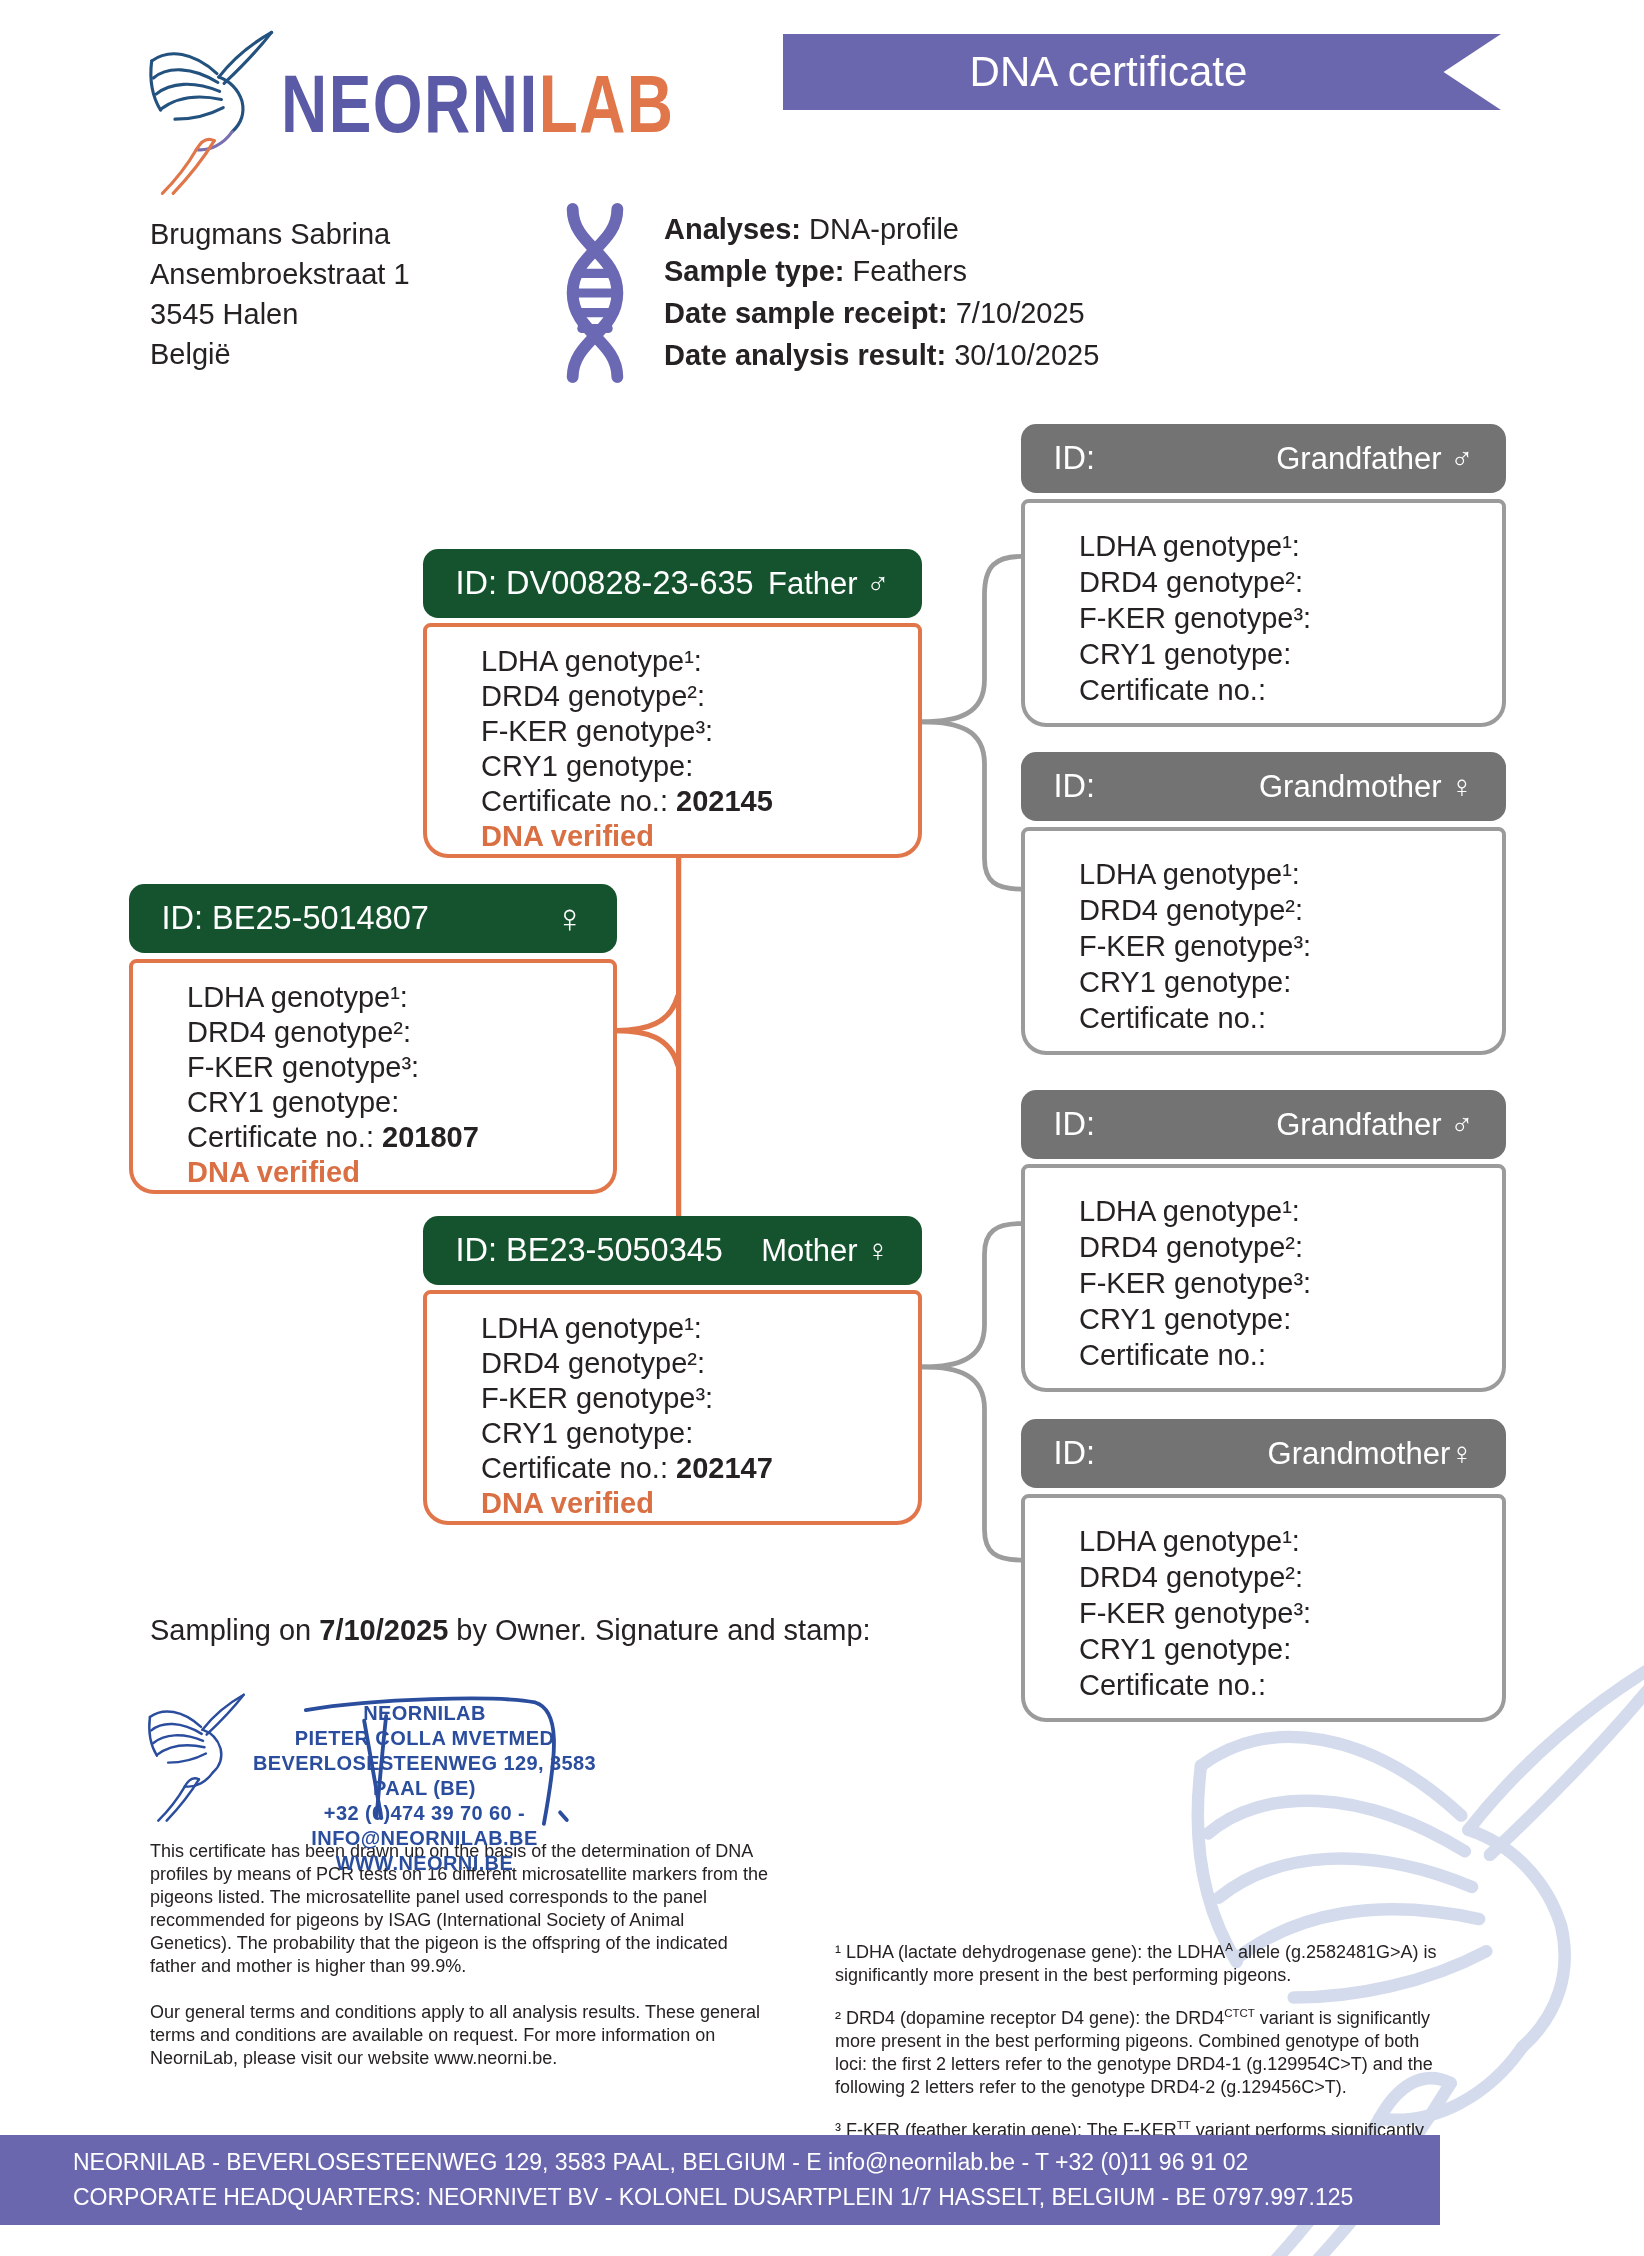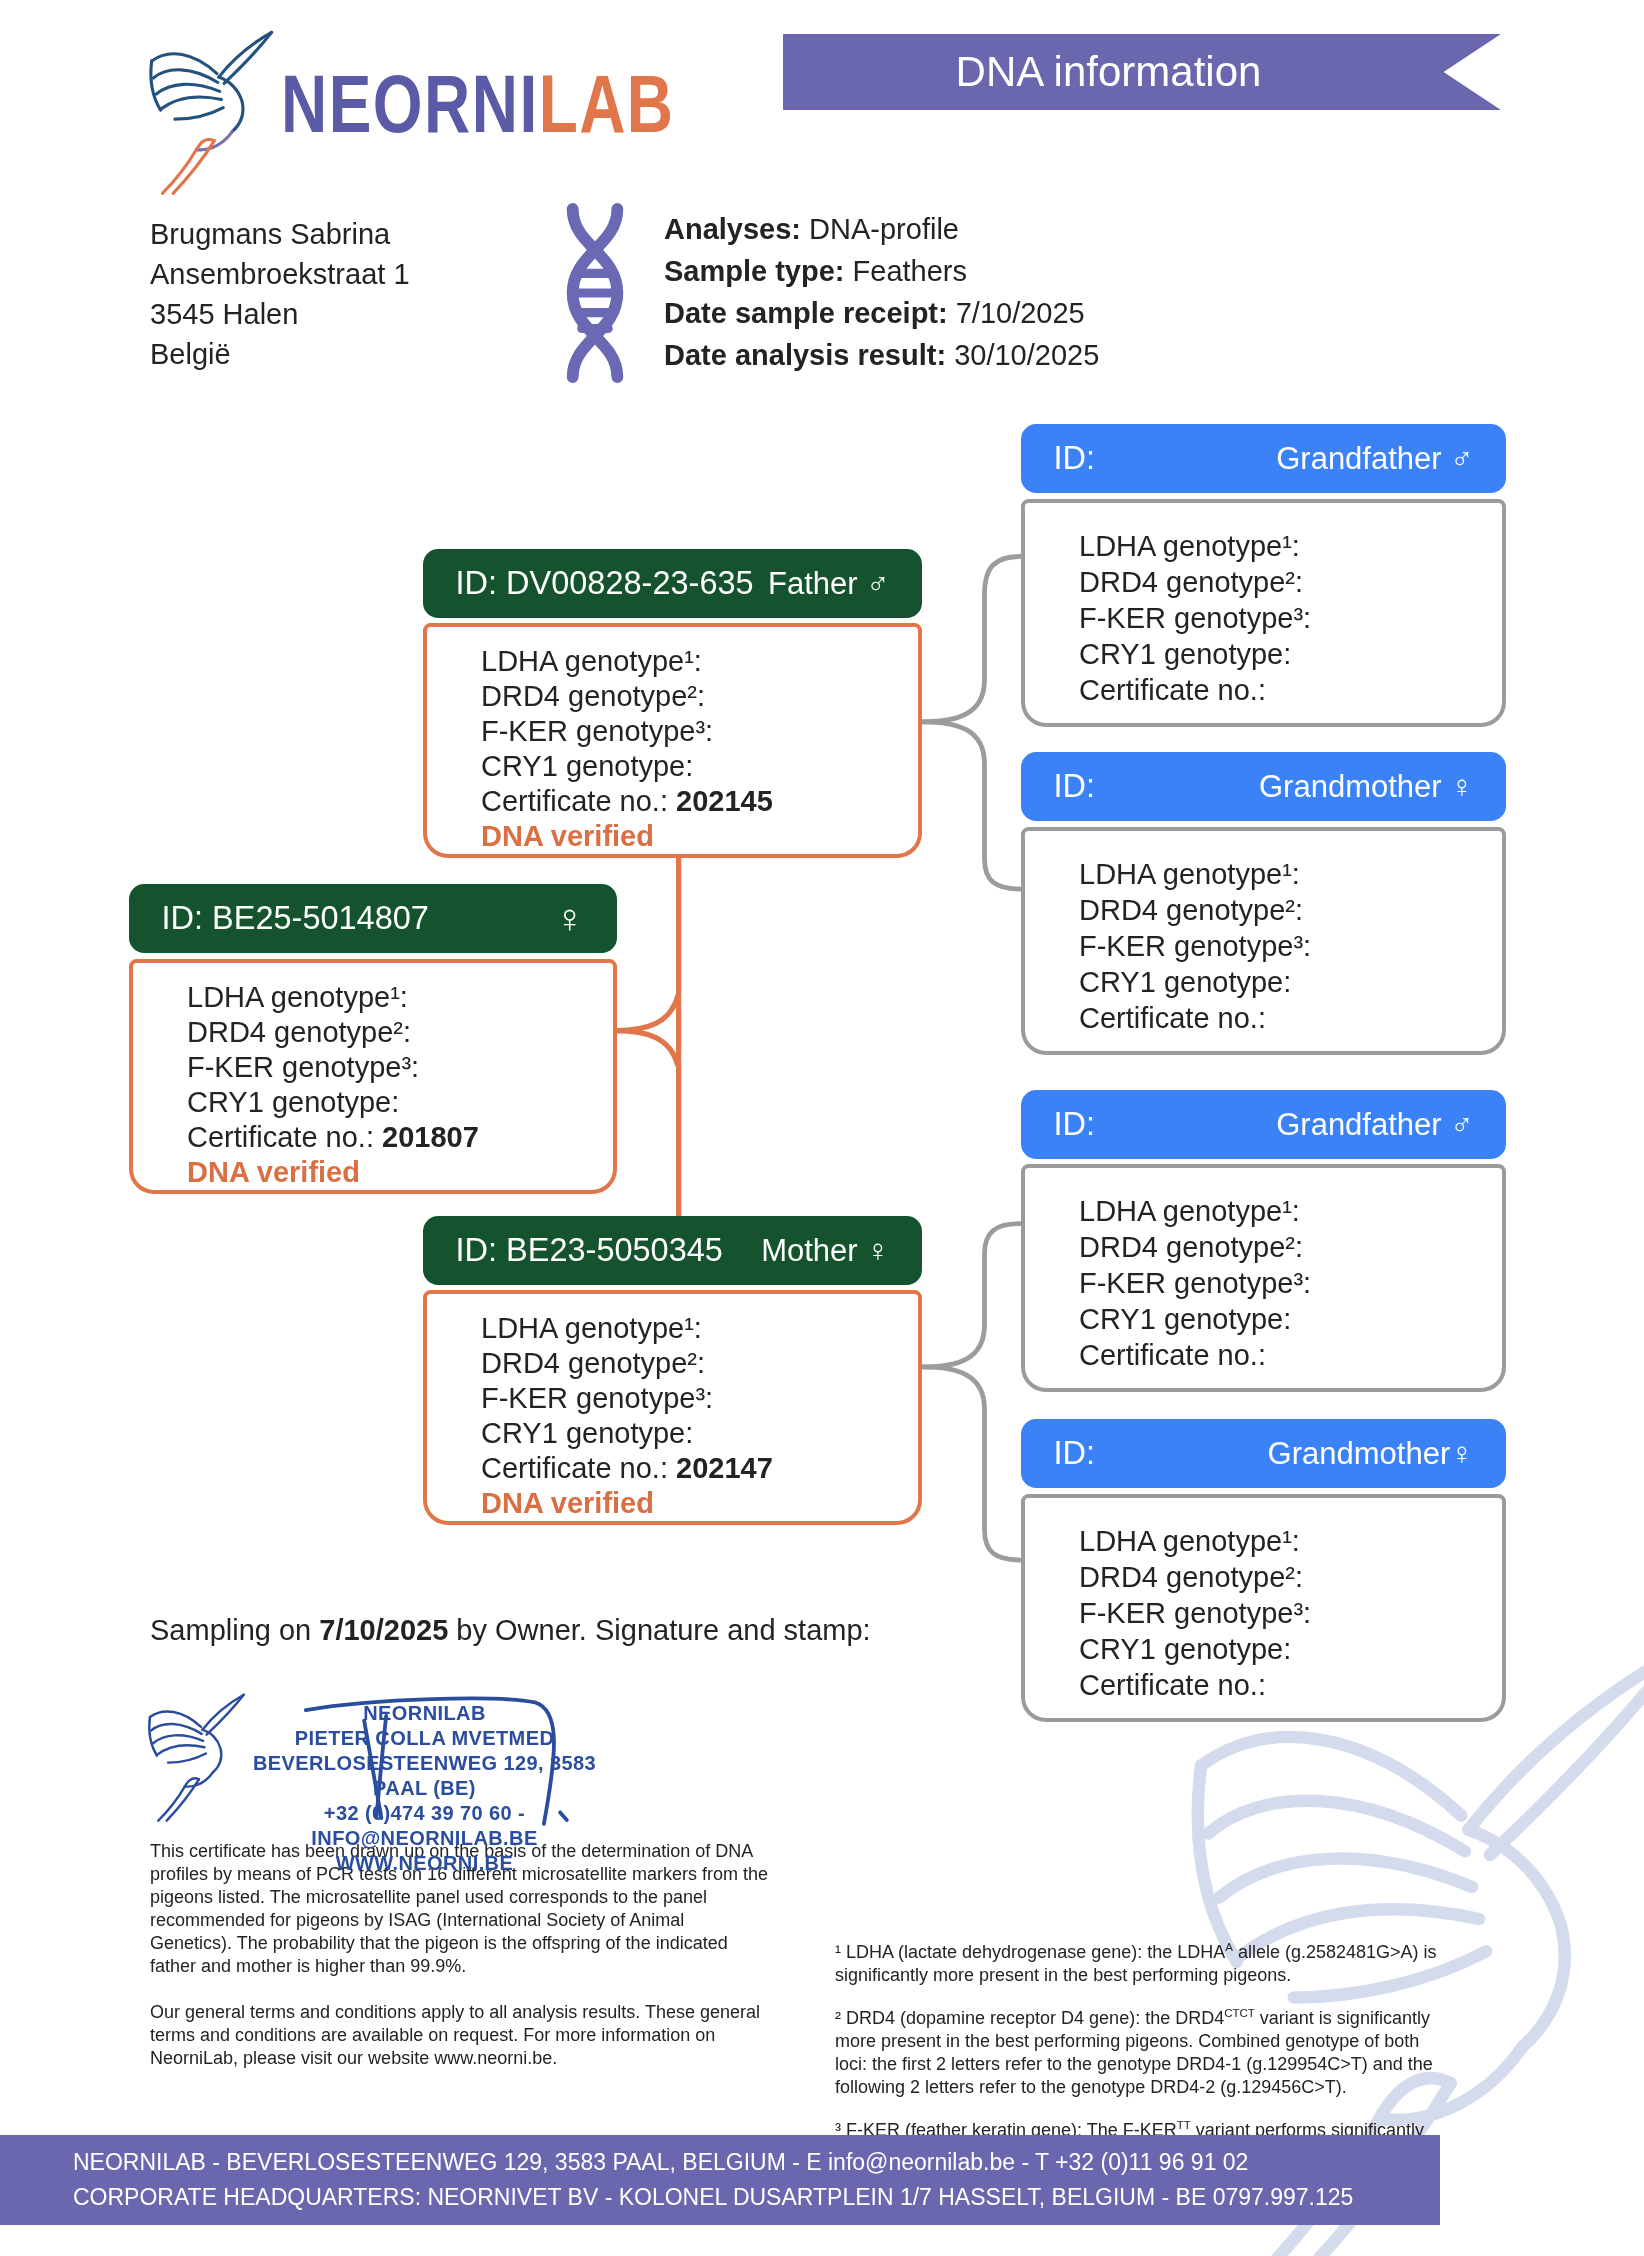--- a/index.html
+++ b/index.html
@@ -18,21 +18,21 @@
     display:flex;align-items:center;justify-content:center;}
   #banner .t{color:#ffffff;font-size:42px;font-weight:400;padding-right:67px;}
   
   #recipient{left:150px;top:214px;font-size:29px;line-height:40px;}
   #sampleinfo{left:664px;top:208px;font-size:29px;line-height:42px;}
   #sampleinfo .lbl{font-weight:bold;}
   
   .box-header{height:69px;border-radius:15.3px;display:flex;align-items:center;
     justify-content:space-between;padding:0 32.5px;box-sizing:border-box;color:#fff;z-index:2;}
   .box-header.orange{background:#14532d;}
-  .box-header.gray{background:#3b82f6;}
+  .box-header.gray{background:#737373;}
   .box-header .bid{font-size:32.5px;}
   .box-header .role{font-size:31px;}
   .box-header .role.big{font-size:40px;}
   .box-body{background:#fff;border:4.8px solid;border-radius:7.6px 7.6px 25px 25px;
     box-sizing:border-box;padding:17px 9.6px 0 54px;font-size:29px;line-height:35px;z-index:2;}
   .box-body.orange{border-color:#e0764a;}
   .box-body.gray{border-color:#9b9b9b;padding-top:25px;line-height:36px;}
   .cert-val{font-weight:bold;}
   .verified{color:#d96f43;font-weight:bold;}
   
@@ -89,21 +89,21 @@
   </svg>
 
   <svg class="abs" style="left:143px;top:27px;--c1:#24527f;--c2:#e0764a;--c3:#7a6fb0;z-index:2;" width="139" height="170" viewBox="0 0 150 190">
     <use href="#bird" class="birduse"></use>
   </svg>
   <div id="logo-text" class="abs">
     <span class="part1">NEORNI</span><span class="part2">LAB</span>
   </div>
 
   <div id="banner" class="abs">
-    <div class="t">DNA information</div>
+    <div class="t">DNA certificate</div>
   </div>
 
   <div id="recipient" class="abs">
     <div>Brugmans Sabrina</div>
     <div>Ansembroekstraat 1</div>
     <div>3545 Halen</div>
     <div>België</div>
   </div>
 
   <svg class="abs" style="left:554px;top:201px;z-index:2;" width="82" height="184" viewBox="0 0 60 140">

